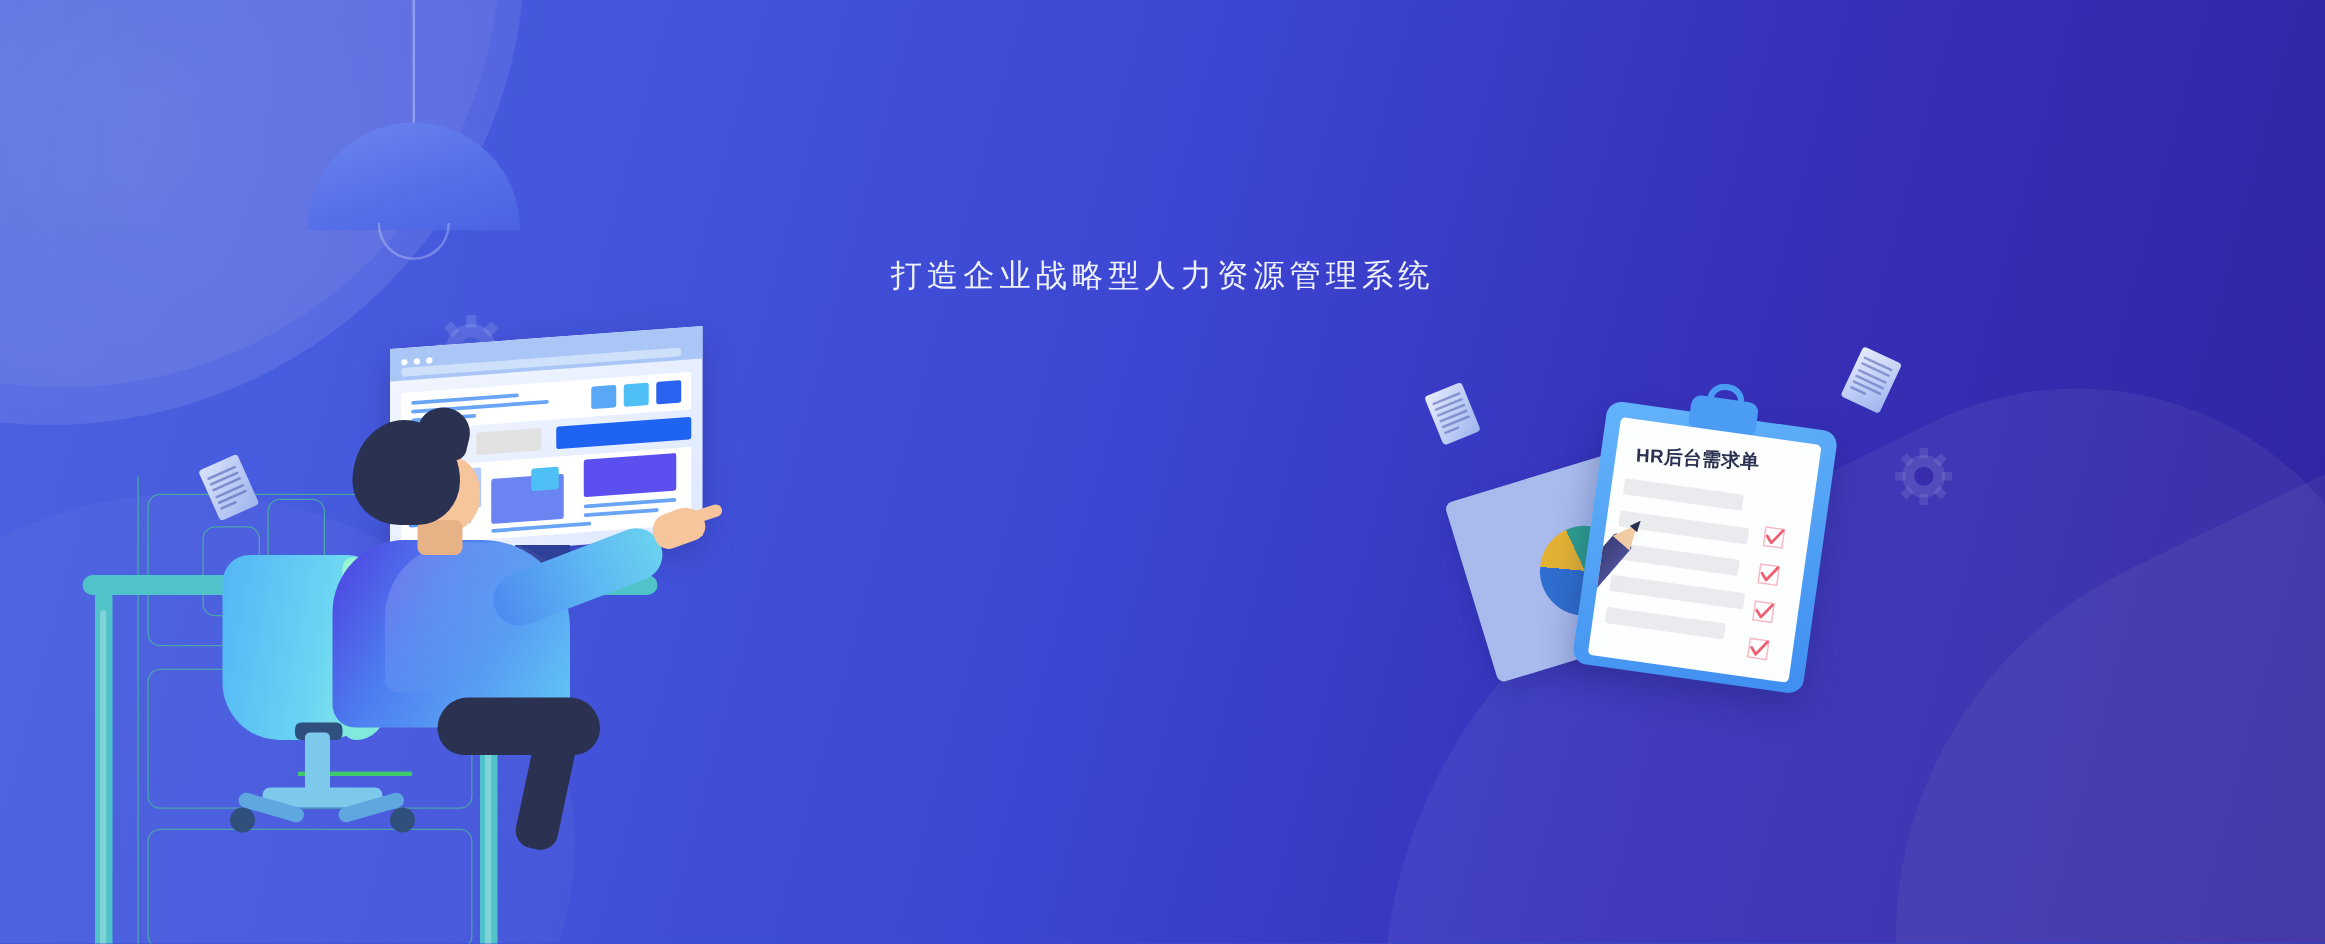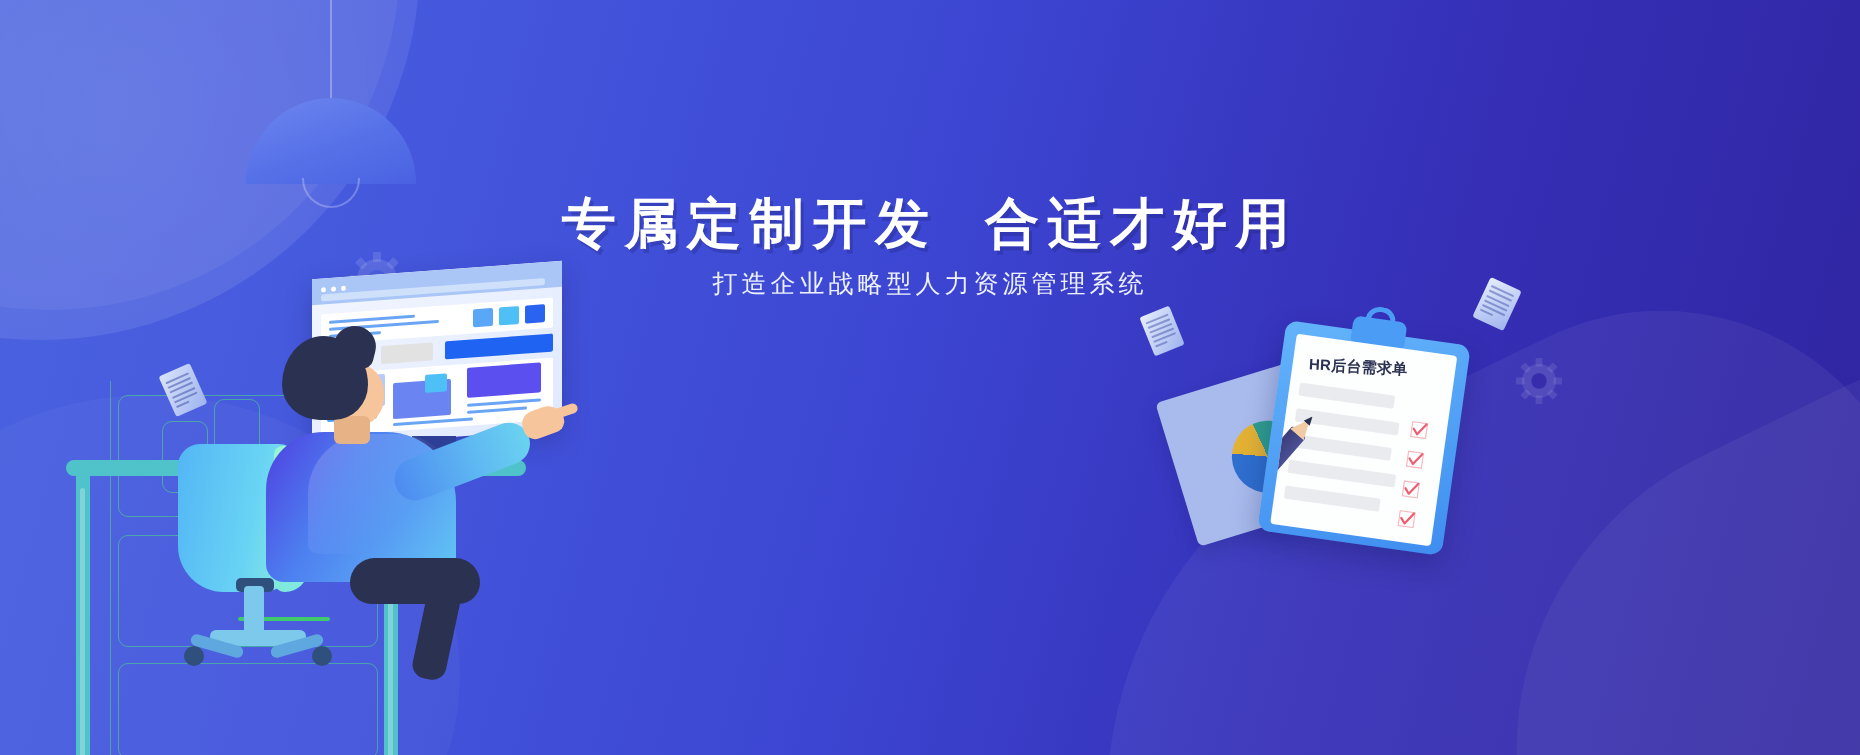--- a/index.html
+++ b/index.html
@@ -273,21 +273,20 @@
   <div class="bg-wave-br"></div>
   <div class="bg-wave-br2"></div>
 
   <div class="lamp">
     <div class="lamp-cord"></div>
     <div class="lamp-shade"></div>
     <div class="lamp-glow"></div>
   </div>
 
   <div class="headline-wrap">
-    <h1 class="headline">专属定制开发  合适才好用</h1>
     <p class="subhead">打造企业战略型人力资源管理系统</p>
   </div>
 
   <div class="scene-left">
 
     <div class="blueprint">
       <div class="bp-line" style="left:0;top:0;width:220px;height:122px;"></div>
       <div class="bp-line" style="left:44px;top:26px;width:46px;height:72px;"></div>
       <div class="bp-line" style="left:96px;top:4px;width:46px;height:96px;"></div>
       <div class="bp-line" style="left:0;top:140px;width:260px;height:112px;"></div>

